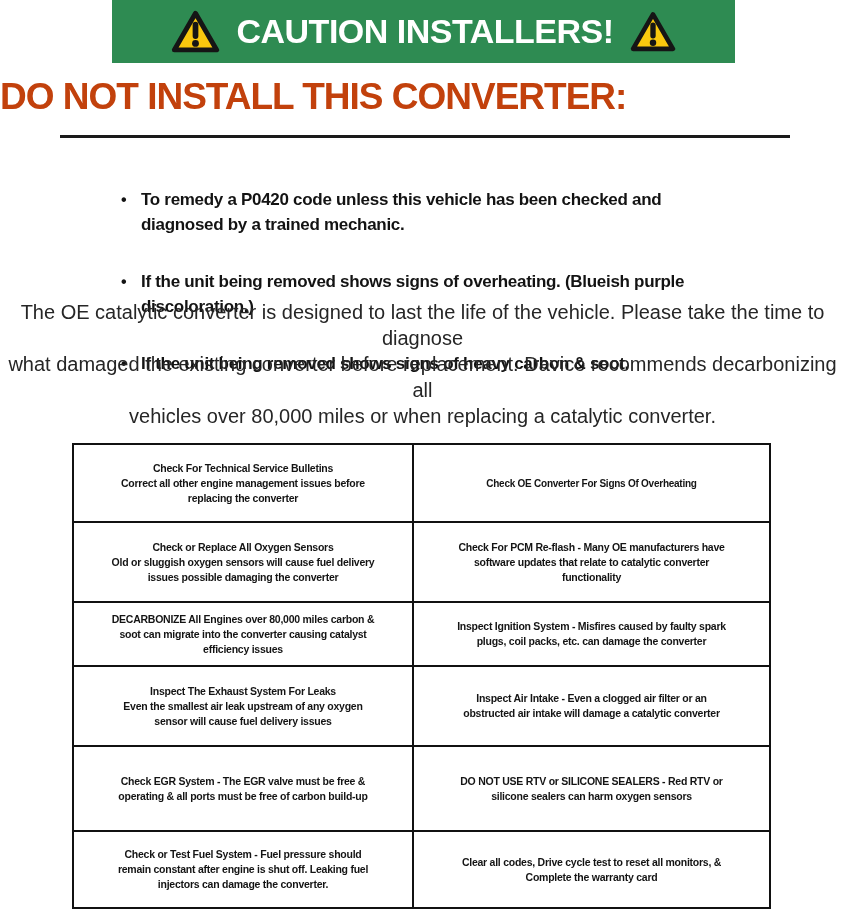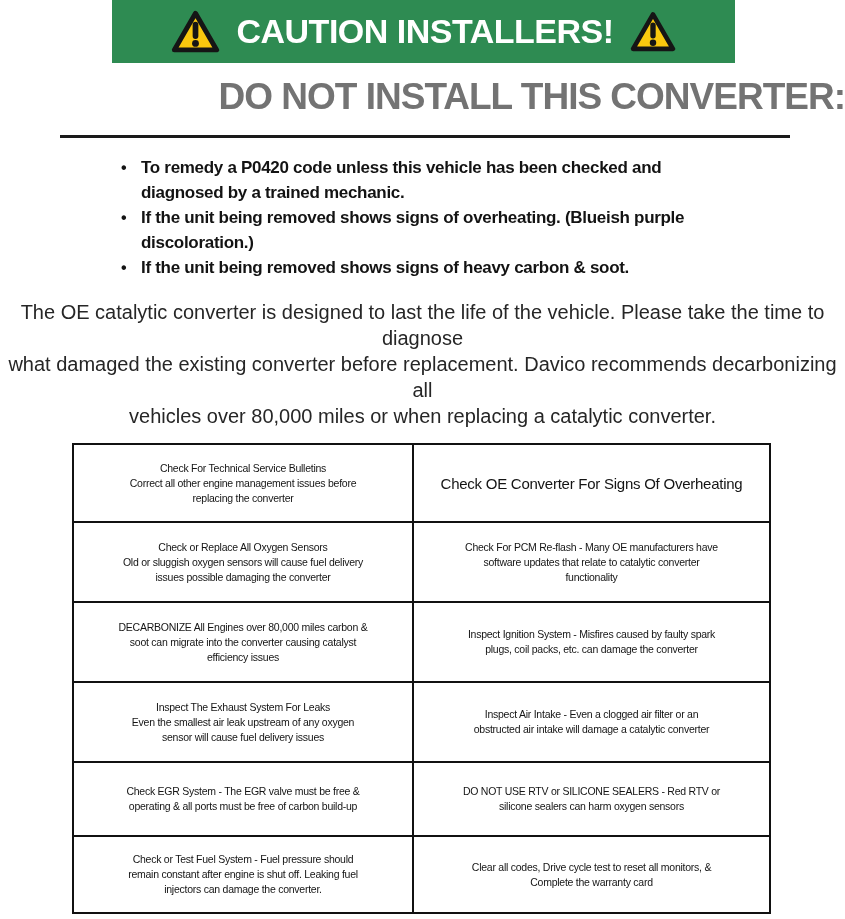--- a/index.html
+++ b/index.html
@@ -33,25 +33,25 @@
     white-space: nowrap;
   }
   .tri { display: inline-flex; line-height: 0; }
 
   
   .main-heading {
     position: absolute;
     left: 0; top: 76px;
     width: 845px;
     margin: 0;
-    text-align: right;
+    text-align: left;
     font-size: 37px;
     font-weight: bold;
     letter-spacing: -1px;
-    color: #737373;
+    color: #c2410c;
   }
 
   
   .rule {
     position: absolute;
     left: 60px; top: 135px;
     width: 730px; height: 3px;
     background: #1a1a1a;
   }
 
@@ -65,20 +65,21 @@
   }
   .warning-item {
     position: relative;
     padding-left: 21px;
     font-size: 17px;
     font-weight: bold;
     line-height: 25px;
     letter-spacing: -0.3px;
     white-space: pre-line;
     color: #131313;
+    margin-top: 32px;
   }
   .warning-item::before {
     content: "\2022";
     position: absolute;
     left: 1px; top: 0;
     font-size: 16px;
   }
 
   
   .paragraph {
@@ -116,36 +117,36 @@
     left: 72px; top: 443px;
     width: 697px;
     border-collapse: collapse;
     table-layout: fixed;
   }
   .keys-table td {
     border: 2.5px solid #111111;
     text-align: center;
     vertical-align: middle;
     font-size: 10.5px;
-    font-weight: normal;
+    font-weight: bold;
     line-height: 15px;
     letter-spacing: -0.25px;
     color: #141414;
     padding: 0 8px;
     white-space: pre-line;
   }
   .keys-table col.left-col  { width: 340px; }
   .keys-table col.right-col { width: 357px; }
   .keys-table tr:nth-child(1) { height: 78px; }
   .keys-table tr:nth-child(2) { height: 80px; }
-  .keys-table tr:nth-child(3) { height: 80px; }
+  .keys-table tr:nth-child(3) { height: 64px; }
   .keys-table tr:nth-child(4) { height: 80px; }
-  .keys-table tr:nth-child(5) { height: 74px; }
+  .keys-table tr:nth-child(5) { height: 85px; }
   .keys-table tr:nth-child(6) { height: 77px; }
-  .keys-table tr:nth-child(1) td:last-child { font-size: 15px; line-height: 17px; }
+  .keys-table tr:nth-child(1) td:last-child { font-size: 10px; line-height: 17px; }
 </style>
 </head>
 <body>
 
 <div class="page">
 
   <header class="banner">
     <span class="tri">
       <svg width="49" height="44" viewBox="0 0 60 54" aria-hidden="true">
         <path d="M30 4 L56 49 H4 Z" fill="#F9C80E" stroke="#151515" stroke-width="6" stroke-linejoin="round"></path>

